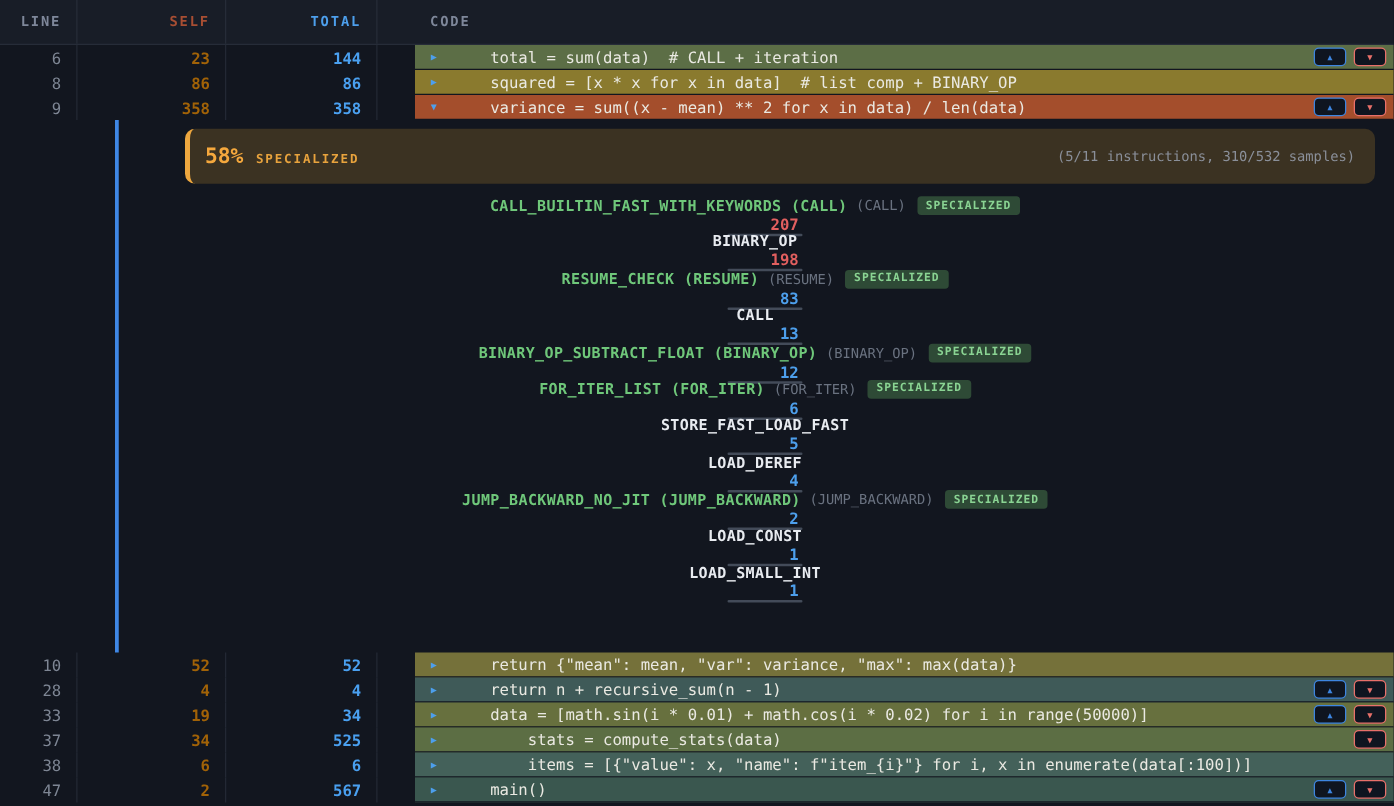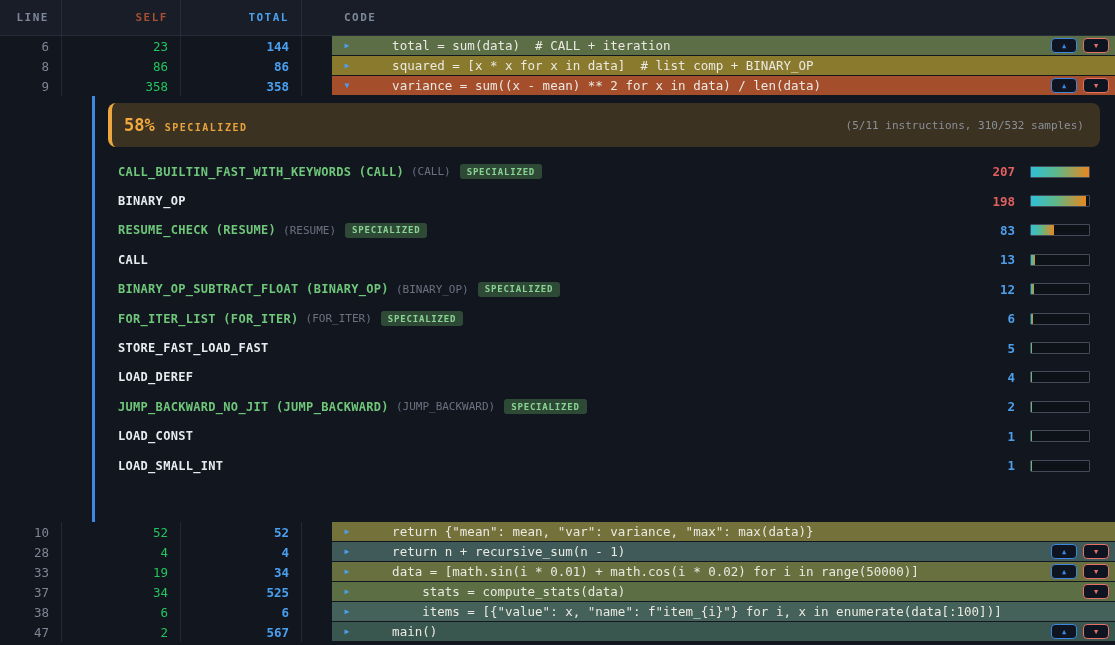--- a/index.html
+++ b/index.html
@@ -24,21 +24,21 @@
   .thead .h-total{color:#4d9fec;}
   
   .crow{height:20px;}
   .cell{
     display:flex;align-items:center;font-size:12.5px;
     border-right:1px solid #232834;box-sizing:border-box;
     padding:0 12px;white-space:pre;
   }
   .cell.num{justify-content:flex-end;}
   .cell.line{color:#7e8694;}
-  .cell.self{color:#22c55e;font-weight:normal;}
+  .cell.self{color:#a16207;font-weight:bold;}
   .cell.total{color:#4aa0f0;font-weight:bold;text-align:center;}
   .cell.code{
     border-right:none;position:relative;padding:0;
     border-bottom:1px solid #12161f;color:#eae9e2;
   }
   .exp{
     width:30px;text-align:center;font-size:8px;color:#4d9fec;
     flex:0 0 30px;cursor:pointer;
   }
   .codetext{white-space:pre;font-size:12.5px;}
@@ -55,34 +55,35 @@
   .panel{
     height:426px;box-sizing:border-box;
     margin-left:92px;border-left:3px solid #3f87e5;
     padding:7px 15px 0 13px;
   }
   .summary{
     height:44px;box-sizing:border-box;
     background:#3b3222;border-left:4px solid #eda73f;border-radius:8px;
     display:flex;align-items:center;justify-content:space-between;
     padding:0 16px 0 12px;
+    margin-left:40px;
   }
   .pct{font-size:17px;font-weight:bold;color:#f5a83d;}
   .pct-label{font-size:10px;color:#e8a33d;letter-spacing:1.5px;margin-left:10px;font-weight:bold;}
   .summary-right{font-size:11px;color:#8a8f99;}
   
   .itable{margin-top:10px;padding:0 10px;}
   .ithead{
     display:flex;align-items:center;height:30px;
     border-bottom:1px solid #2a303c;font-size:12px;
   }
   .ith-name{flex:1;color:#9aa3ae;}
   .ith-samples{width:70px;text-align:right;color:#4d9fec;font-weight:bold;}
   .ith-heat{width:74px;margin-left:13px;color:#9aa3ae;}
-  .irow{display:flex;align-items:center;height:29.4px;}
+  .irow{display:flex;align-items:center;height:29.4px;flex-direction:column;}
   .iname{flex:1;display:flex;align-items:center;font-size:12px;}
   .nm{font-weight:bold;color:#e8ebf0;letter-spacing:.3px;}
   .nm.spec{color:#6fc77a;}
   .paren{color:#6a7280;font-size:11px;margin-left:7px;}
   .badge{
     background:#2e4a36;color:#8ad493;font-size:9px;font-weight:bold;
     letter-spacing:.8px;padding:2.5px 7px;border-radius:3px;margin-left:9px;
   }
   .isamples{width:70px;text-align:right;font-size:12.5px;font-weight:bold;color:#4d9fec;}
   .isamples.hot{color:#e25f5f;}

